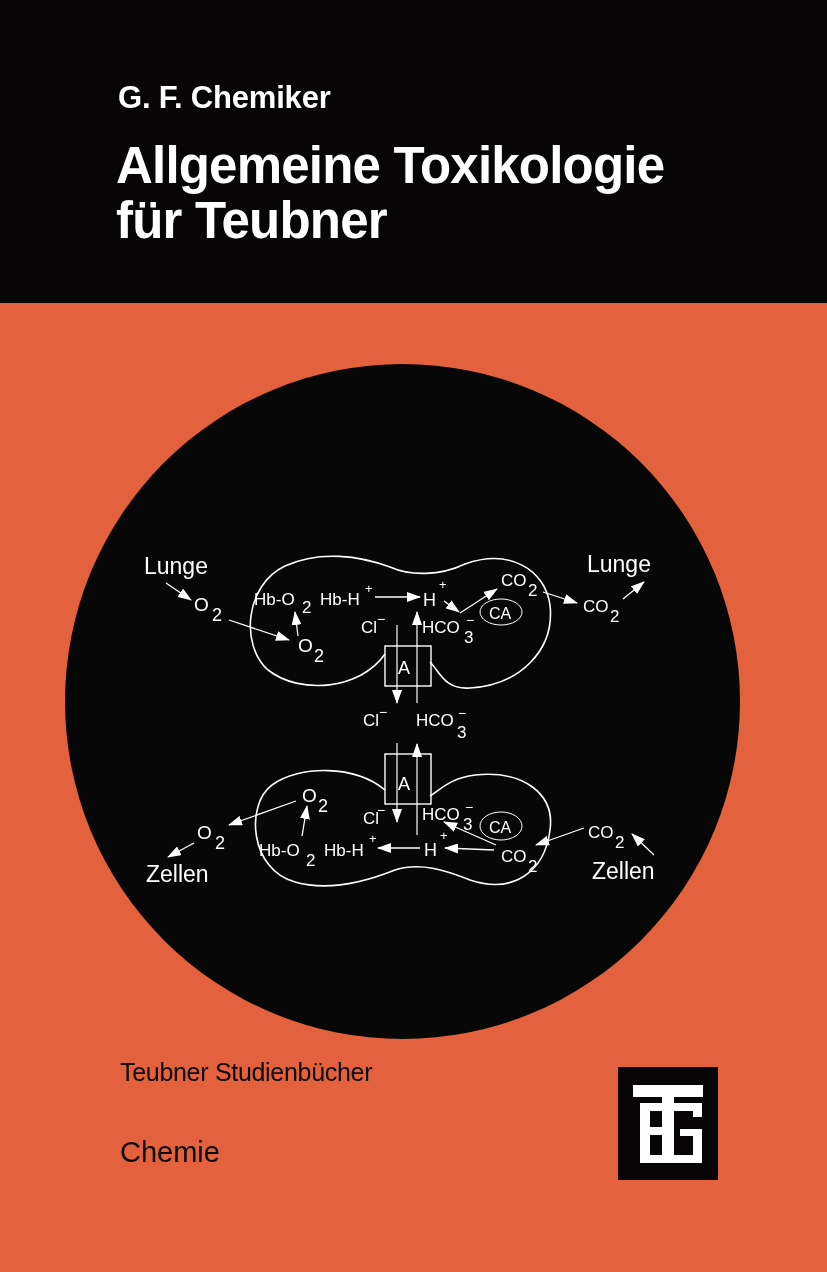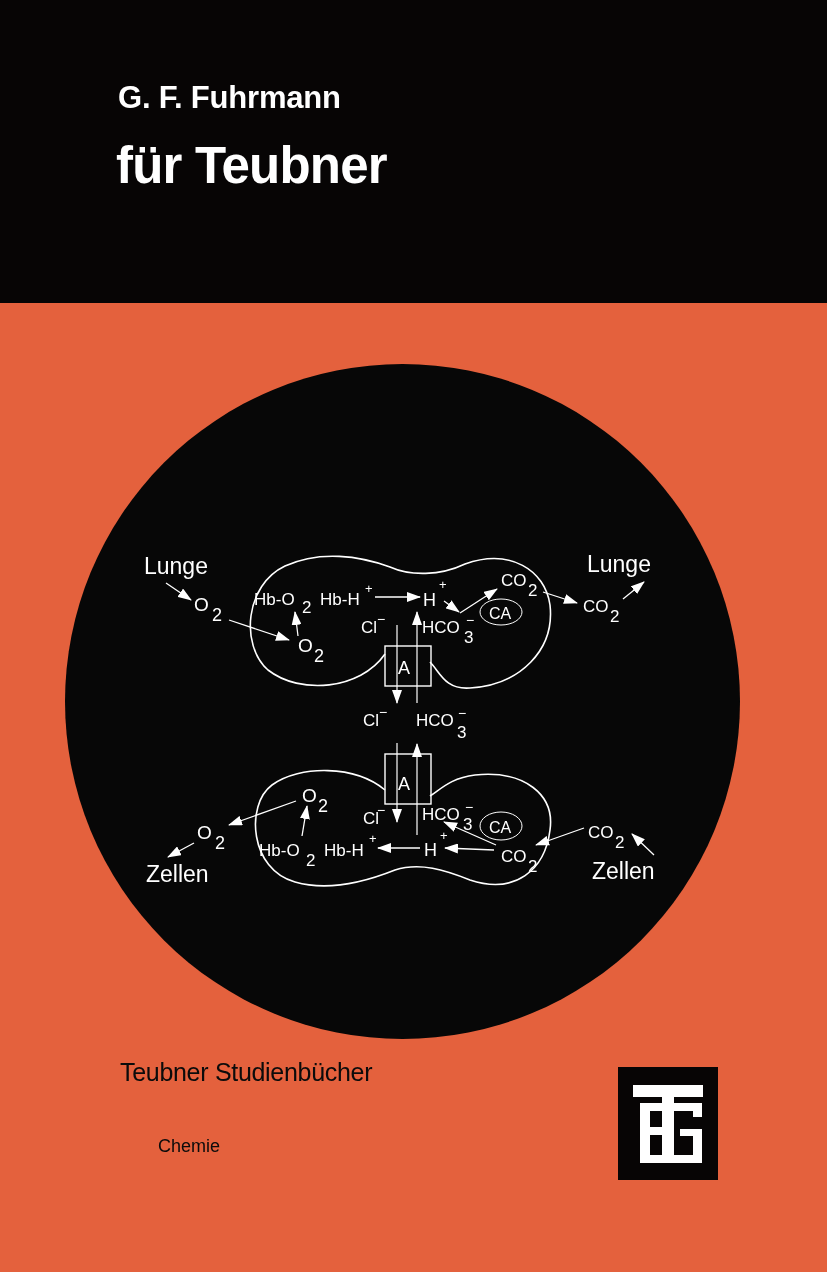--- a/index.html
+++ b/index.html
@@ -5,29 +5,30 @@
   html, body { margin: 0; padding: 0; }
   body { width: 827px; height: 1272px; position: relative; overflow: hidden; background: #E4613D; font-family: "Liberation Sans", sans-serif; }
   .top-band { position: absolute; left: 0; top: 0; width: 827px; height: 303px; background: #070505; }
   .author { position: absolute; left: 118px; top: 80px; color: #fff; font-size: 31px; font-weight: bold; letter-spacing: -0.2px; }
   .title { position: absolute; left: 116px; top: 138px; color: #fff; font-size: 51px; font-weight: bold; line-height: 55px; letter-spacing: -0.8px; }
   .title span { display: block; }
   .circle { position: absolute; left: 65px; top: 364px; width: 675px; height: 675px; border-radius: 50%; background: #070707; }
   svg.diagram { position: absolute; left: 0; top: 0; width: 827px; height: 1272px; }
   svg.diagram text { font-family: "Liberation Sans", sans-serif; fill: #fff; }
   .series { position: absolute; left: 120px; top: 1058px; color: #0b0b0b; font-size: 25px; font-weight: normal; letter-spacing: -0.3px; }
-  .subject { position: absolute; left: 120px; top: 1136px; color: #0b0b0b; font-size: 18px; margin-left: 38px; }
+  .subject { position: absolute; left: 120px; top: 1136px; color: #0b0b0b; font-size: 29px; }
   .logo { position: absolute; left: 618px; top: 1067px; width: 100px; height: 113px; background: #070505; }
 </style>
 </head>
 <body>
 
 <div class="top-band"></div>
-<div class="author">G. F. Fuhrmann</div>
+<div class="author">G. F. Chemiker</div>
 <div class="title">
+  <span>Allgemeine Toxikologie</span>
   <span>für Teubner</span>
 </div>
 
 <div class="circle"></div>
 
 <svg class="diagram" viewBox="0 0 827 1272" xmlns="http://www.w3.org/2000/svg">
   <defs>
     <marker id="ah" markerWidth="8" markerHeight="8" refX="7" refY="4" orient="auto" markerUnits="userSpaceOnUse">
       <path d="M0,0 L8,4 L0,8 Z" fill="#fff"></path>
     </marker>

